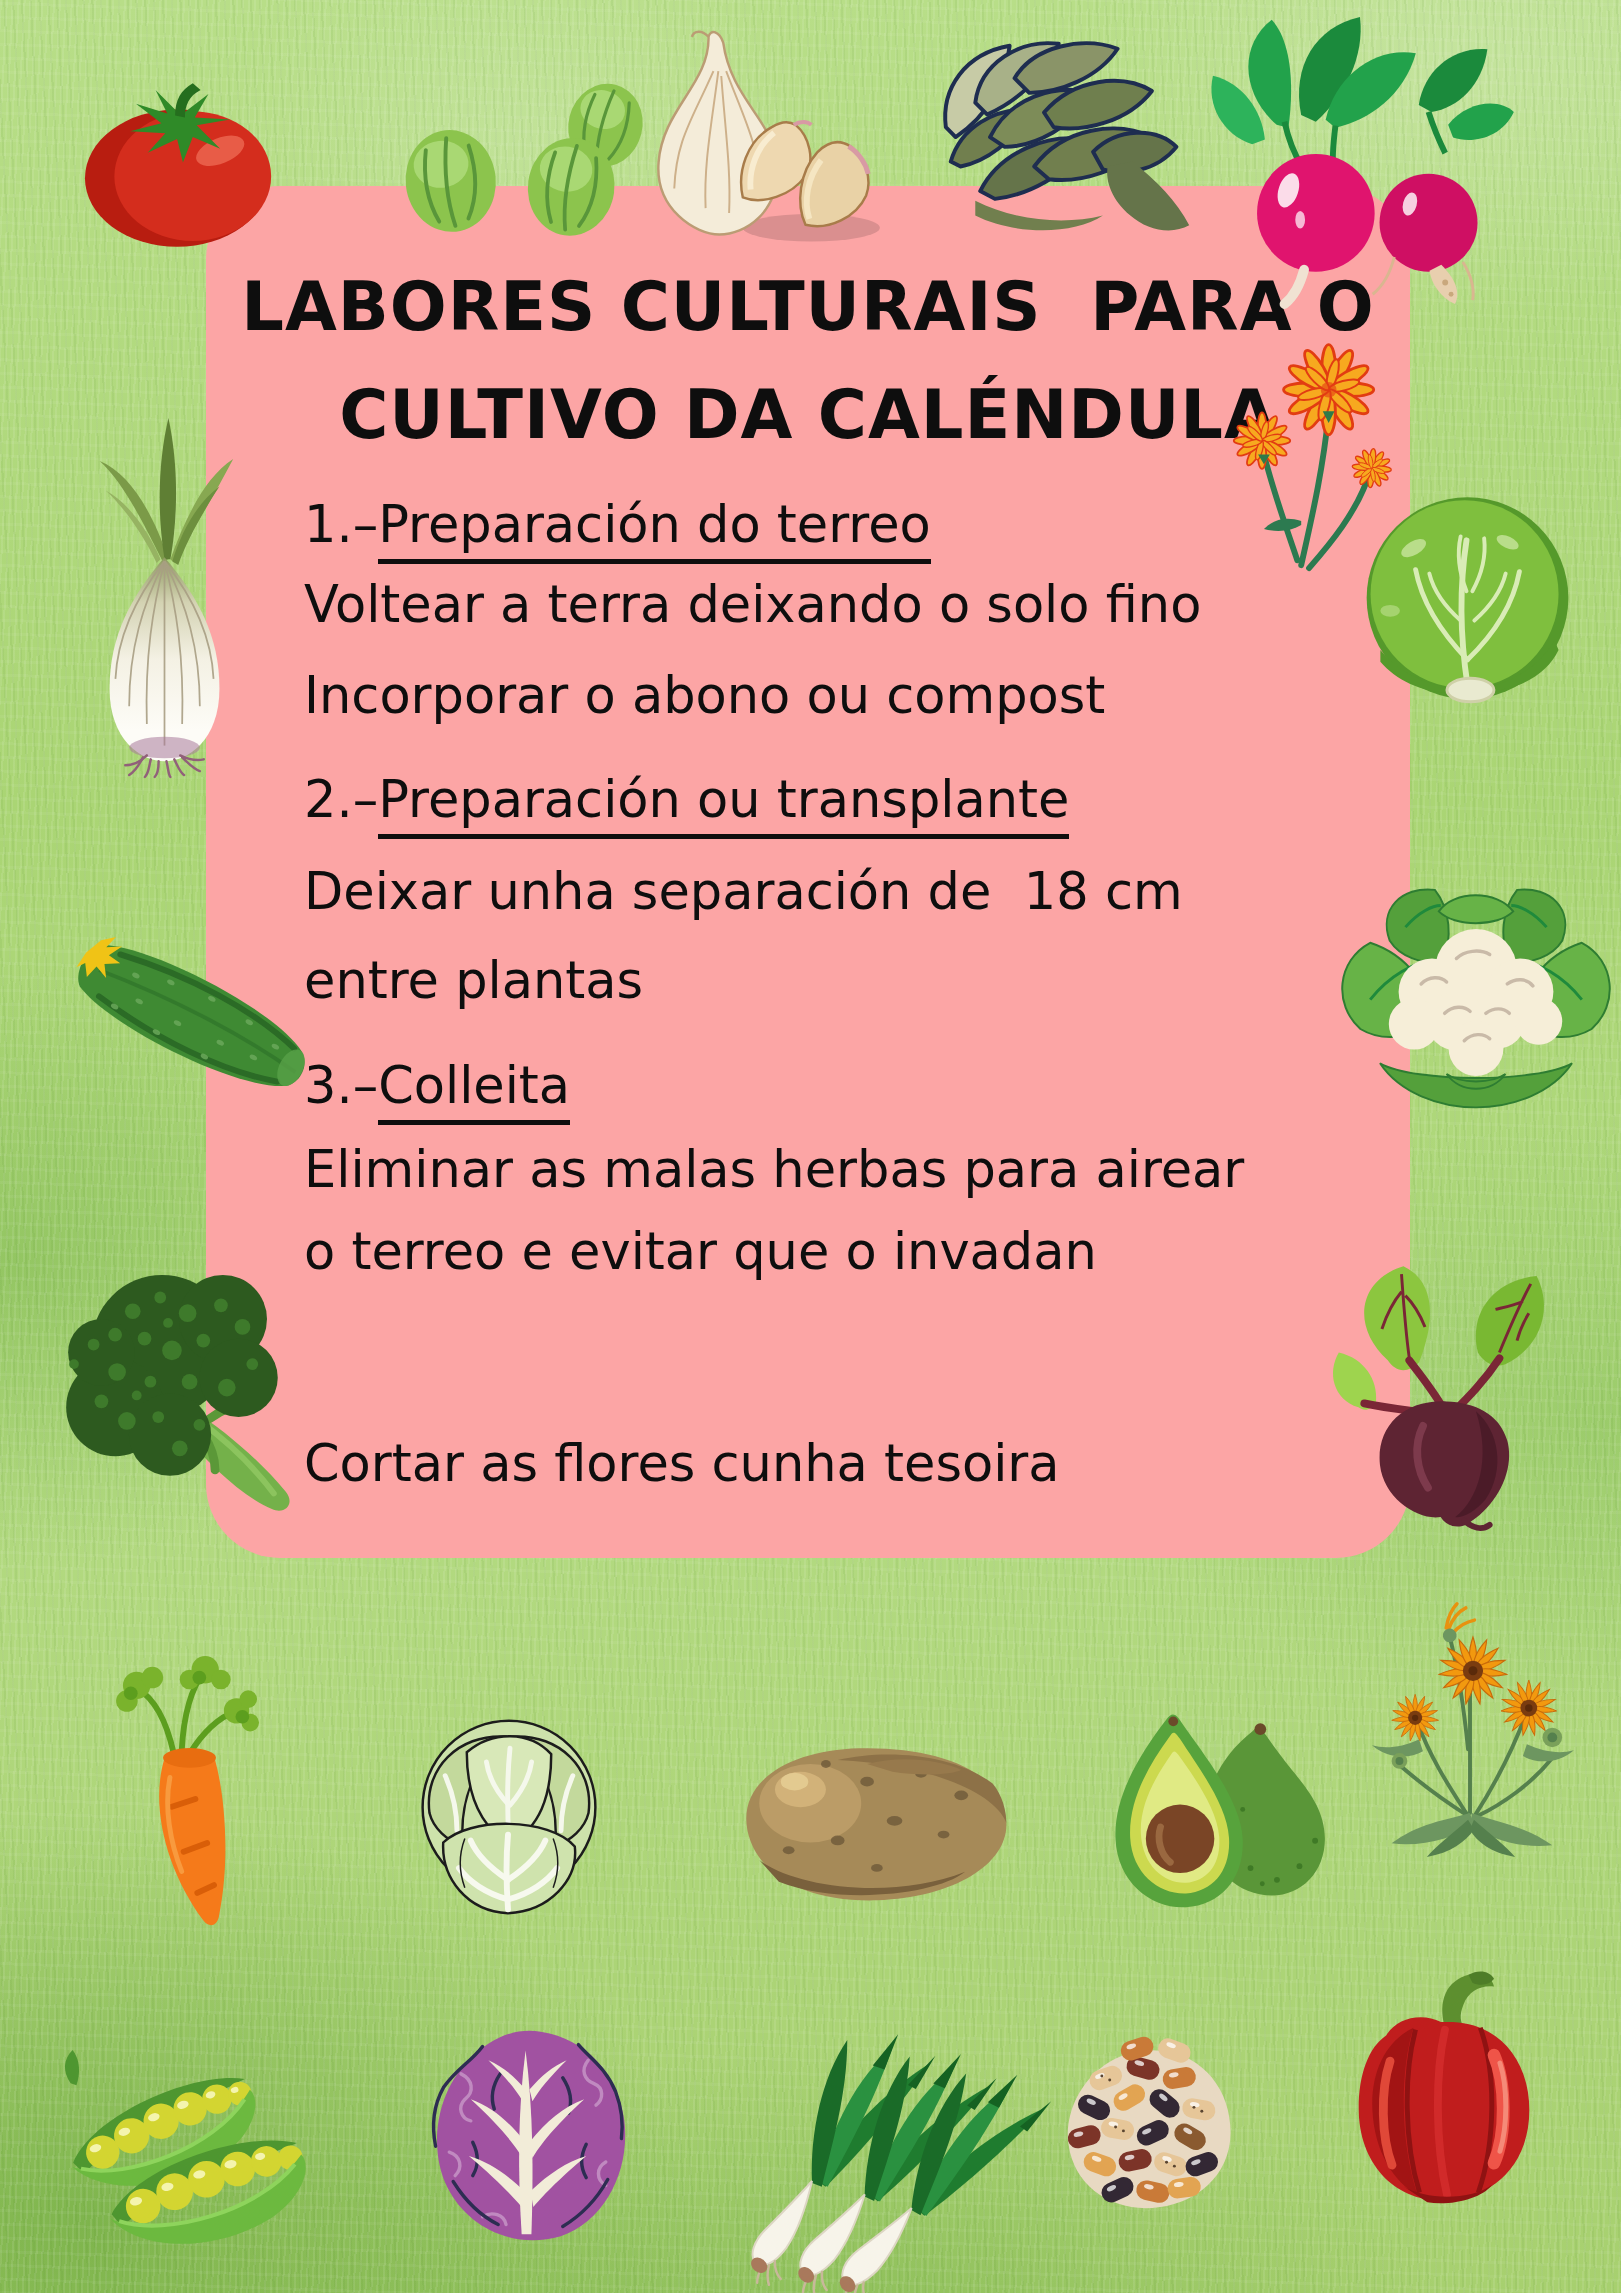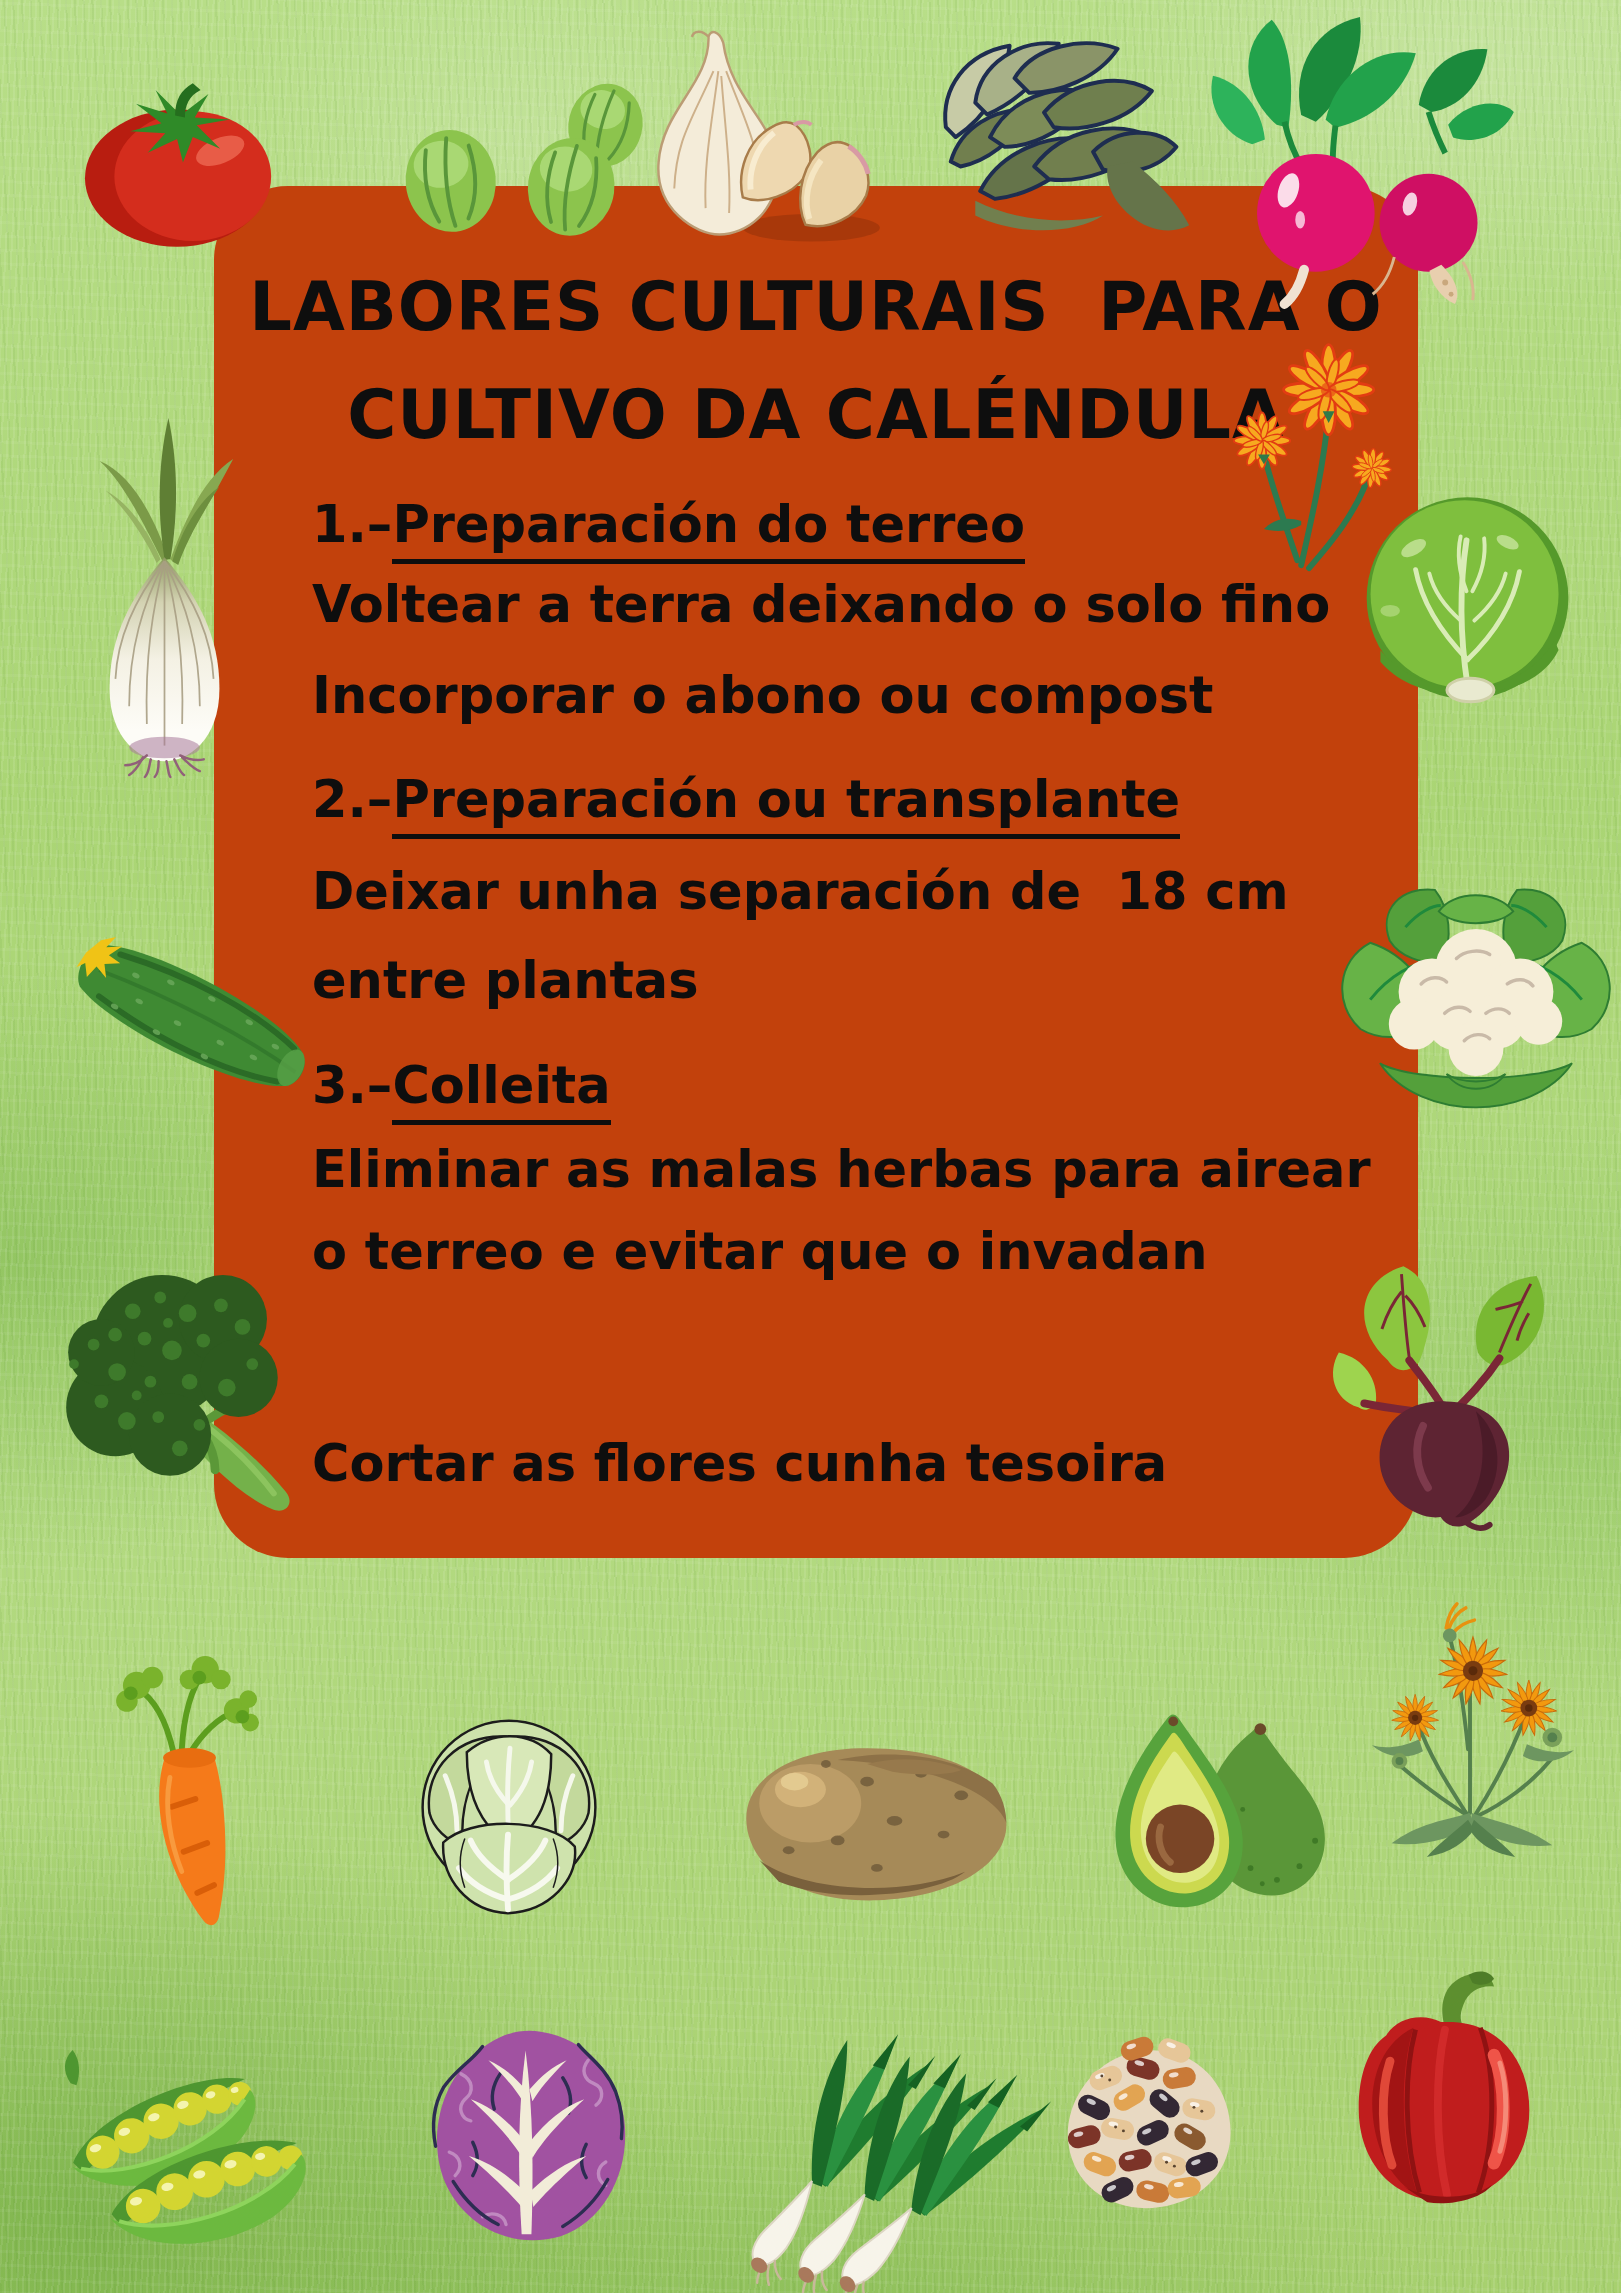--- a/index.html
+++ b/index.html
@@ -13,26 +13,26 @@
       radial-gradient(980px 412px at 50% 101%, rgba(80,150,38,.30), transparent 65%),
       radial-gradient(637px 412px at 90% 3%, rgba(255,255,255,.20), transparent 60%),
       radial-gradient(510px 353px at 32% 6%, rgba(255,255,255,.16), transparent 60%),
       radial-gradient(529px 412px at 63% 30%, rgba(255,255,255,.12), transparent 60%),
       linear-gradient(180deg,#b8de88,#aad574 35%,#b3da81 65%,#a7d06f);}
   .bg::after{content:"";position:absolute;inset:0;
     background:
       repeating-linear-gradient(93deg, rgba(255,255,255,.09) 0 2px, transparent 2px 5.9px),
       repeating-linear-gradient(87deg, rgba(70,130,30,.08) 0 2px, transparent 2px 8.8px),
       repeating-linear-gradient(2deg, rgba(255,255,255,.05) 0 2.9px, transparent 2.9px 13.7px);}
-  .card{position:absolute;left:214px;top:186px;width:1204px;height:1372px;
-        background:#c2410c;border-radius:74px;}
+  .card{position:absolute;left:206px;top:186px;width:1204px;height:1372px;
+        background:#fca5a5;border-radius:74px;}
   .t{white-space:pre-wrap;}
   .title{position:absolute;left:0;right:0;text-align:center;font-weight:700;
          font-size:67px;letter-spacing:1px;white-space:pre-wrap;}
-  .sec-line{position:absolute;left:98px;font-weight:700;font-size:51px;white-space:pre;}
+  .sec-line{position:absolute;left:98px;font-weight:400;font-size:51px;white-space:pre;}
   .heading .u{border-bottom:5.9px solid #0e0e0e;padding-bottom:4.9px;}
   .art{position:absolute;}
   svg{display:block;overflow:visible;}
 </style>
 </head>
 <body>
 
 <div class="bg"></div>
 
 <div class="card">

